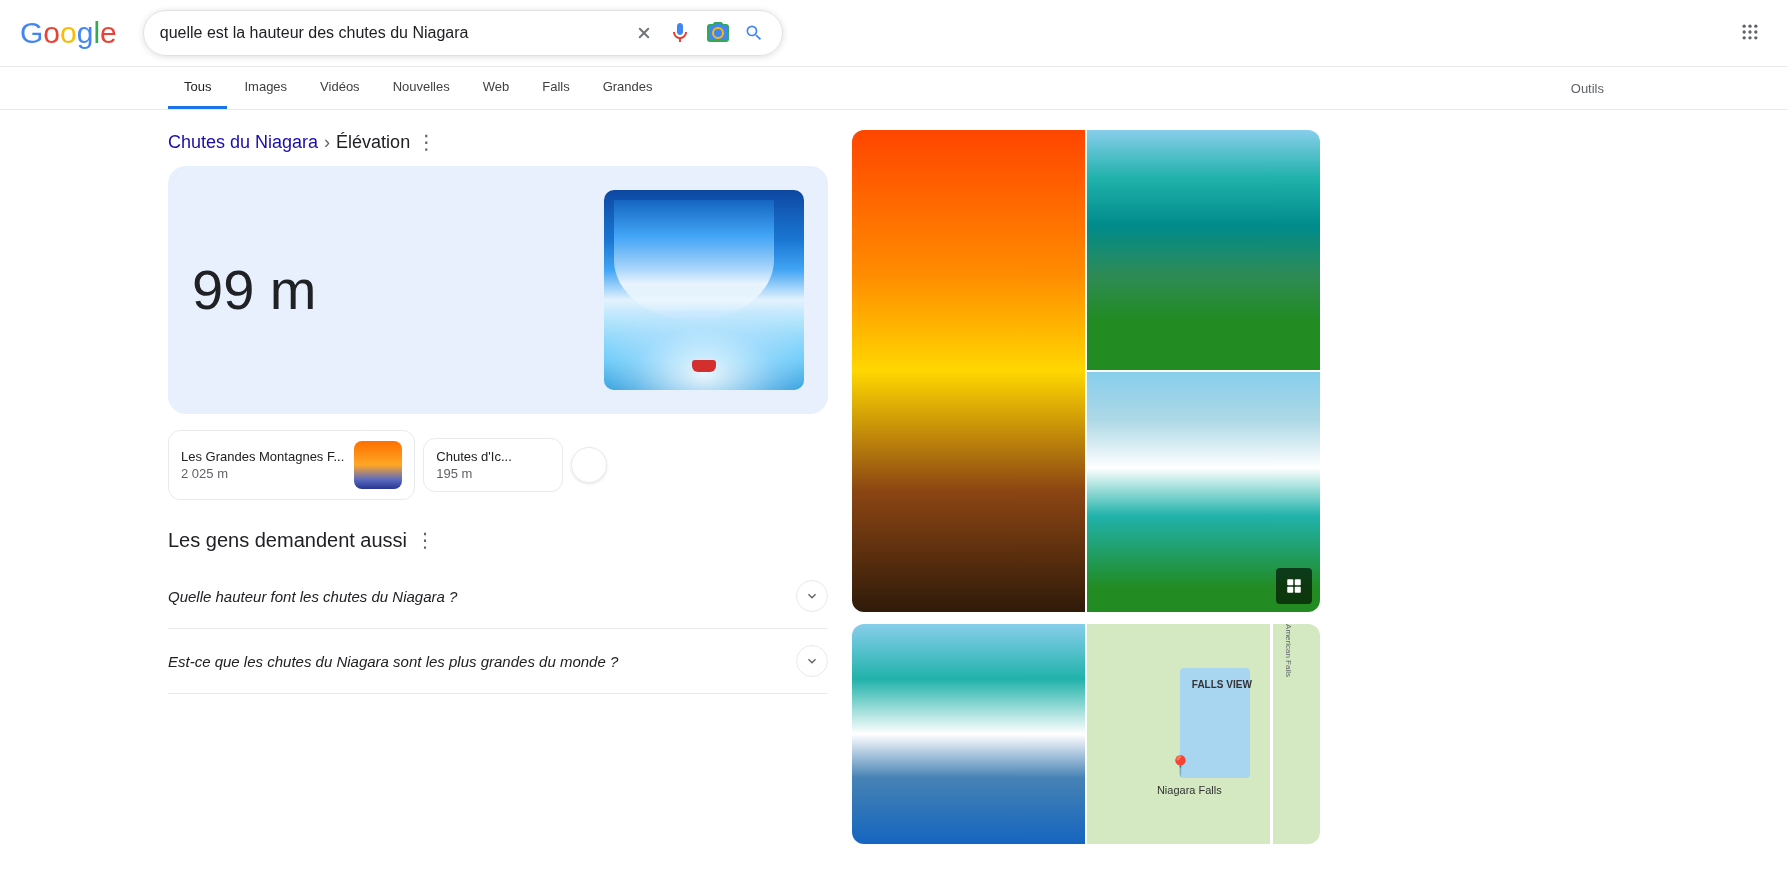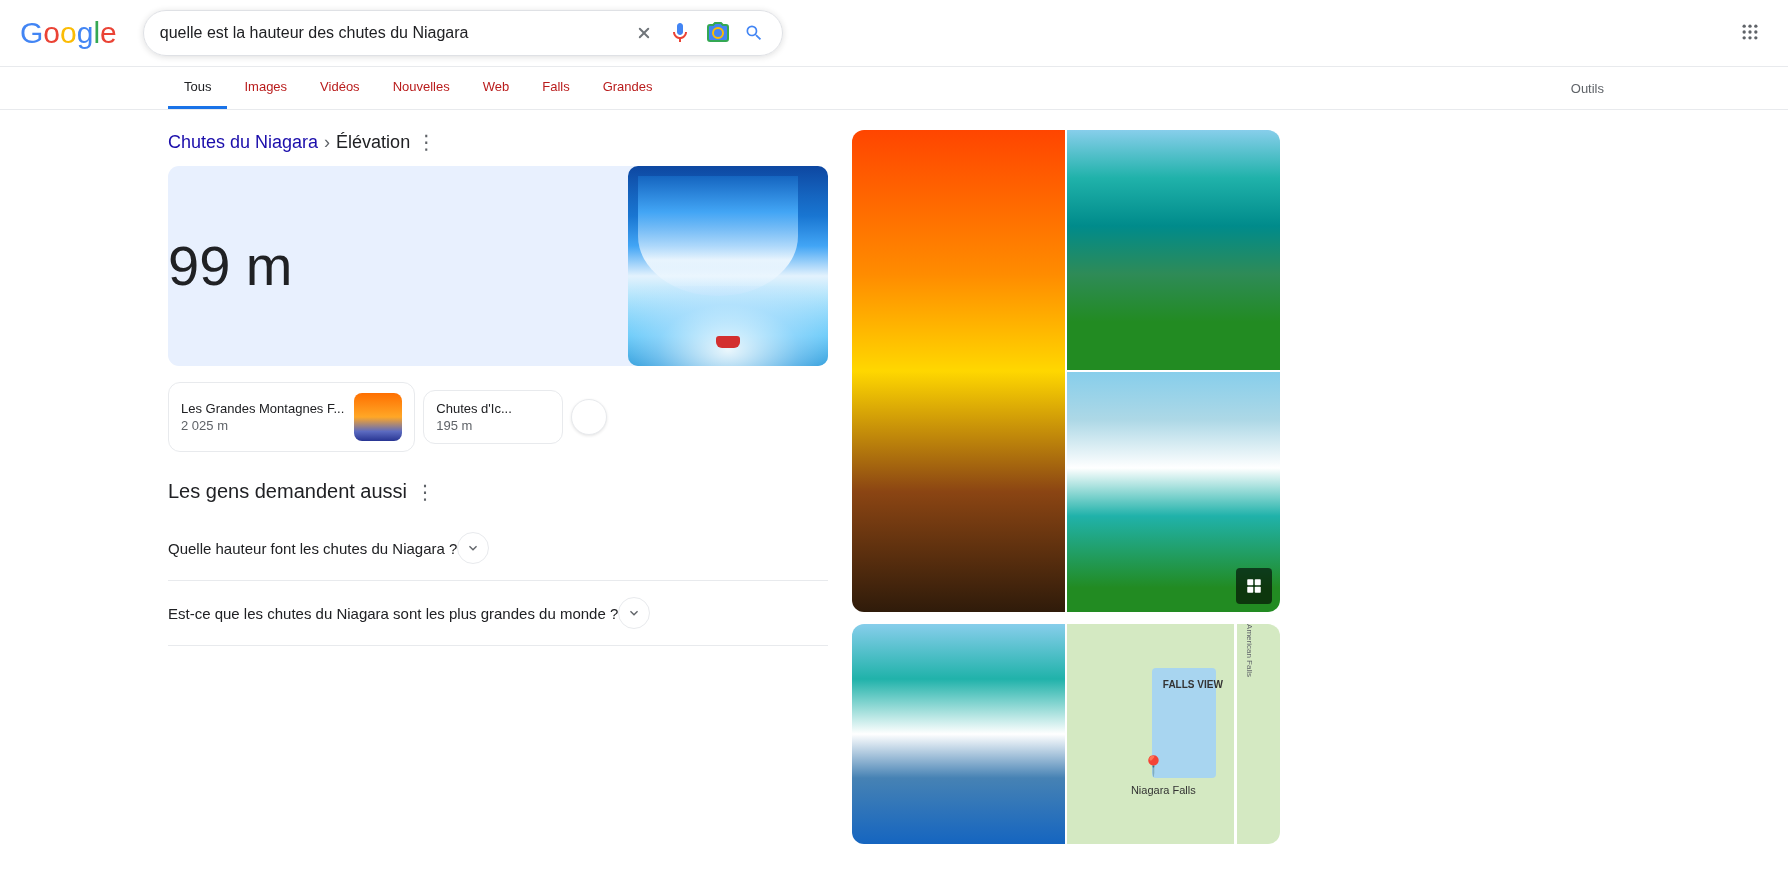--- a/index.html
+++ b/index.html
@@ -71,21 +71,21 @@
     .nav-tabs {
       display: flex;
       align-items: center;
       padding: 0 168px;
       border-bottom: 1px solid #e8eaed;
       gap: 1px;
     }
     .nav-tab {
       padding: 12px 16px;
       font-size: 13px;
-      color: #b91c1c;
+      color: #404040;
       cursor: pointer;
       border-bottom: 3px solid transparent;
       white-space: nowrap;
       text-decoration: none;
     }
     .nav-tab.active {
       color: #202124;
       border-bottom: 3px solid #1a73e8;
       font-weight: 500;
     }
@@ -101,21 +101,21 @@
     .main {
       display: flex;
       padding: 20px 168px;
       gap: 24px;
     }
     .left-col {
       flex: 1;
       max-width: 660px;
     }
     .right-col {
-      width: 428px;
+      width: 468px;
       flex-shrink: 0;
     }
 
     
     .breadcrumb {
       font-size: 18px;
       color: #202124;
       margin-bottom: 12px;
       display: flex;
       align-items: center;
@@ -125,21 +125,22 @@
     .breadcrumb-sep { color: #5f6368; }
     .breadcrumb-current { color: #202124; }
     .breadcrumb-dots {
       color: #5f6368;
       cursor: pointer;
       font-size: 20px;
     }
 
     .elevation-card {
       background: #e8f0fe;
-      border-radius: 11px;
+      border-radius: 18px;
+      padding: 24px;
       display: flex;
       align-items: center;
       justify-content: space-between;
       margin-bottom: 16px;
     }
     .elevation-value {
       font-size: 56px;
       font-weight: 400;
       color: #202124;
       line-height: 1;
@@ -200,30 +201,32 @@
     }
 
     
     .paa-section { margin-top: 8px; }
     .paa-title {
       font-size: 20px;
       font-weight: 400;
       color: #202124;
       margin-bottom: 12px;
       display: flex;
-      align-items: flex-start;
+      align-items: center;
       gap: 8px;
     }
     .paa-dots { color: #5f6368; font-size: 20px; cursor: pointer; }
     .paa-item {
       border-bottom: 1px solid #e8eaed;
       padding: 16px 0;
       display: flex;
       align-items: center;
-      cursor: pointer;
+      justify-content: space-between;
+      cursor: pointer;
+      font-style: italic;
     }
     .paa-item:first-of-type { border-top: 1px solid #e8eaed; }
     .paa-question { font-size: 15px; color: #202124; }
     .paa-chevron {
       width: 32px;
       height: 32px;
       border-radius: 50%;
       border: 1px solid #e8eaed;
       display: flex;
       align-items: center;

